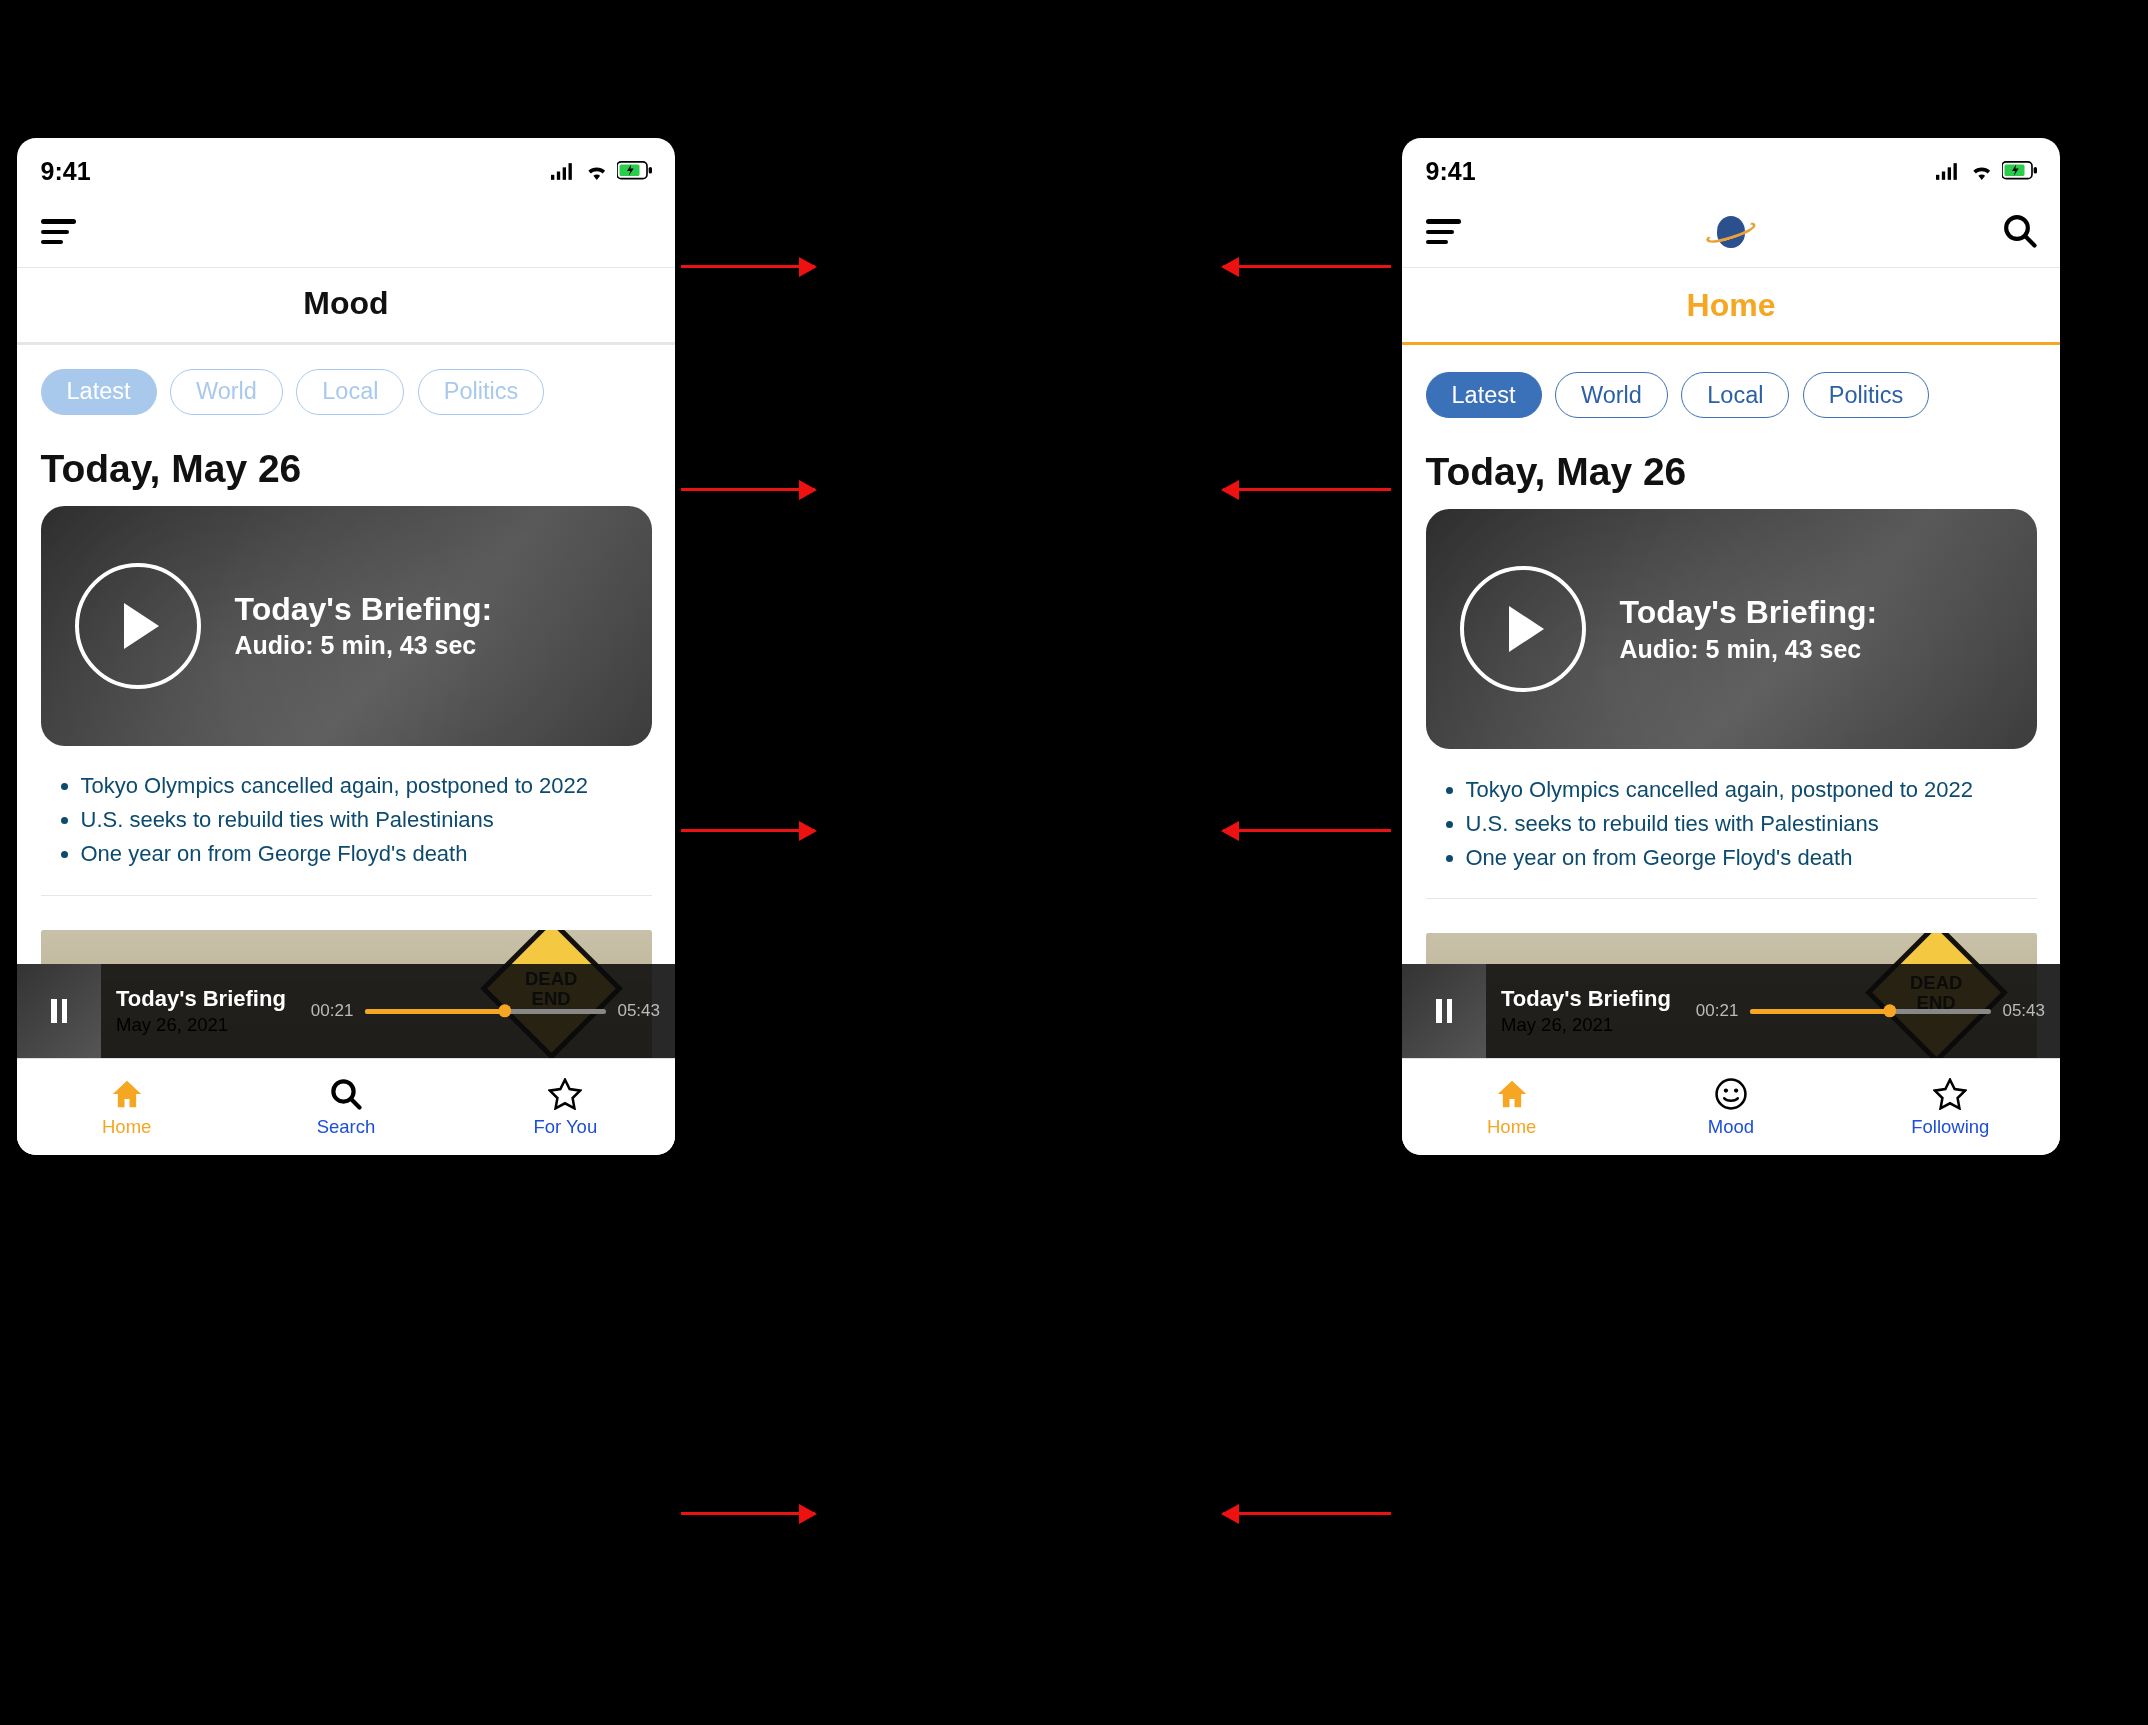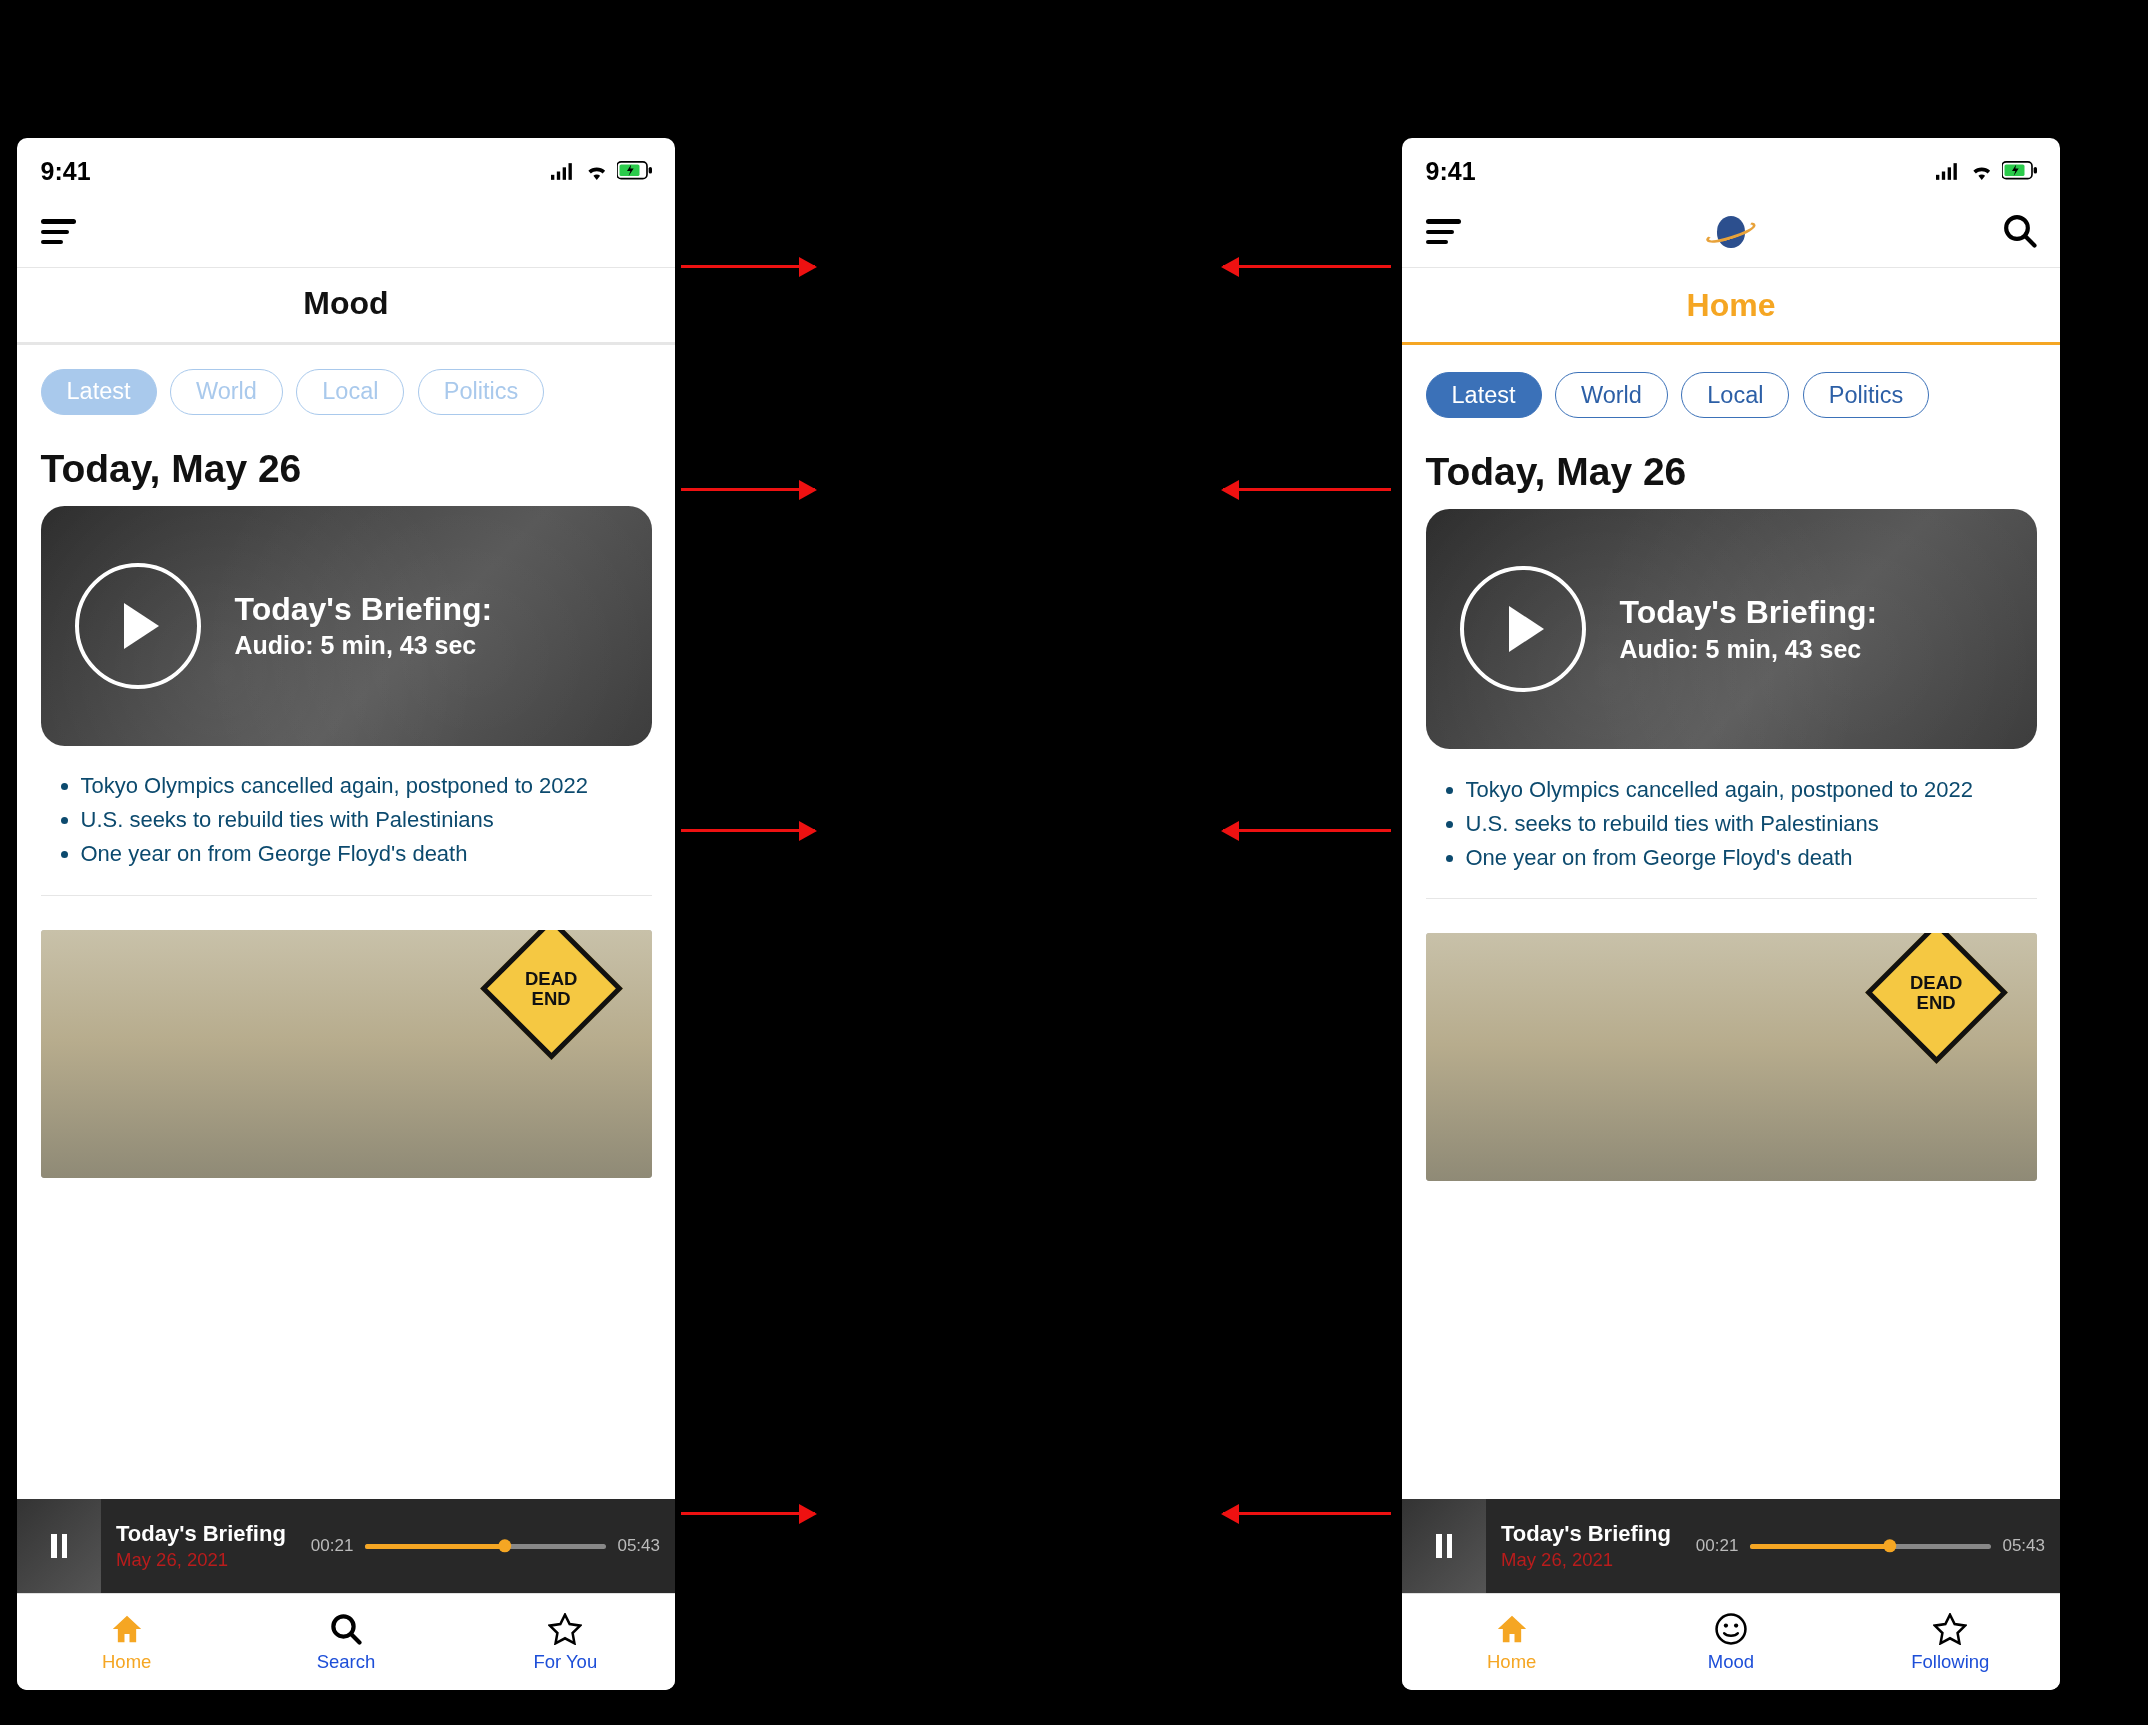--- a/index.html
+++ b/index.html
@@ -1,17 +1,17 @@
 <!DOCTYPE html>
 <html style="font-size:13.4px"><head>
 <meta charset="utf-8">
 <style>
   * { box-sizing: border-box; -webkit-font-smoothing: antialiased; }
   body { margin:0; background:#000; width:2148px; height:1725px; position:relative; font-family:-apple-system, "Helvetica Neue", Arial, sans-serif; }
-  .phone { position:absolute; width:658px; height:1552px; background:#fff; border-radius:10px; overflow:hidden; box-shadow:0 0 0 1.7px rgba(0,0,0,.1); }
+  .phone { position:absolute; width:658px; height:1017px; background:#fff; border-radius:19px; overflow:hidden; box-shadow:0 0 0 1.7px rgba(0,0,0,.1); }
   .phone.left { left:17px; top:138px; }
   .phone.right { left:1402px; top:138px; }
   .statusbar { height:50px; display:flex; align-items:center; justify-content:space-between; padding:0 23.5px; font-weight:600; font-size:25px; color:#000; margin-top:8.4px;}
   .status-right { display:flex; align-items:center; gap:8.4px; }
   .header { height:72px; display:flex; align-items:center; justify-content:space-between; padding:0 23.5px; border-bottom:0.8px solid #e6e6e6; }
   .hamburger-icon { width:35px; height:25px; display:flex; flex-direction:column; justify-content:space-between; }
   .hamburger-icon span { display:block; height:4.2px; background:#000; border-radius:2.5px; }
   .hamburger-icon span:nth-child(1){width:35px;}
   .hamburger-icon span:nth-child(2){width:28.5px;}
   .hamburger-icon span:nth-child(3){width:22px;}
@@ -38,21 +38,21 @@
   .article-img { margin:34px 23.5px 0; height:248px; border-radius:3.4px; background:#bbb; position:relative; overflow:hidden; }
   .article-img::before{ content:""; position:absolute; inset:0; background:linear-gradient(180deg,#c8c1a9 0%, #b7ac8d 45%, #8f8a76 100%);}
   .sign { position:absolute; right:50px; top:8.4px; width:101px; height:101px; background:#F5C842; transform:rotate(45deg); display:flex; align-items:center; justify-content:center; border:5px solid #111; }
   .sign span{ transform:rotate(-45deg); font-weight:800; font-size:18.5px; text-align:center; line-height:20px; color:#111;}
   .player-bar { position:absolute; left:0; right:0; bottom:97px; height:94px; background:rgba(10,10,10,.88); display:flex; align-items:center; padding:0 15px 0 0; color:#fff; }
   .player-thumb { width:84px; height:94px; background:linear-gradient(135deg,#333,#555); position:relative; display:flex; align-items:center; justify-content:center;}
   .pause-icon { display:flex; gap:5px; }
   .pause-icon span{ width:5.9px; height:23.5px; background:#fff; }
   .player-meta { margin-left:15px; flex:0 0 auto; }
   .player-meta .pt { font-size:22px; font-weight:700; }
-  .player-meta .pd { font-size:18.5px; color:#b91c1c; margin-top:1.7px;}
+  .player-meta .pd { font-size:18.5px; color:#000000; margin-top:1.7px;}
   .progress-wrap { flex:1; margin-left:25px; display:flex; align-items:center; gap:11.7px; }
   .time { font-size:17px; color:#bbb; }
   .track { flex:1; height:5px; background:#888; position:relative; border-radius:2.5px;}
   .track-fill { position:absolute; left:0; top:0; bottom:0; width:58%; background:#F5A623; border-radius:2.5px;}
   .track-knob { position:absolute; left:58%; top:50%; width:13.4px; height:13.4px; background:#F5A623; border-radius:50%; transform:translate(-50%,-50%);}
   .bottom-nav { position:absolute; left:0; right:0; bottom:0; height:97px; background:#fff; border-top:0.8px solid #e0e0e0; display:flex; }
   .nav-item { flex:1; display:flex; flex-direction:column; align-items:center; justify-content:center; gap:5px; font-size:18.5px; color:#1d4ed8; }
   .nav-item.active { color:#F5A623; }
   .nav-icon { height:34px; display:flex; align-items:center; justify-content:center; }
   .arrow { position:absolute; height:3.4px; background:#E11; }

